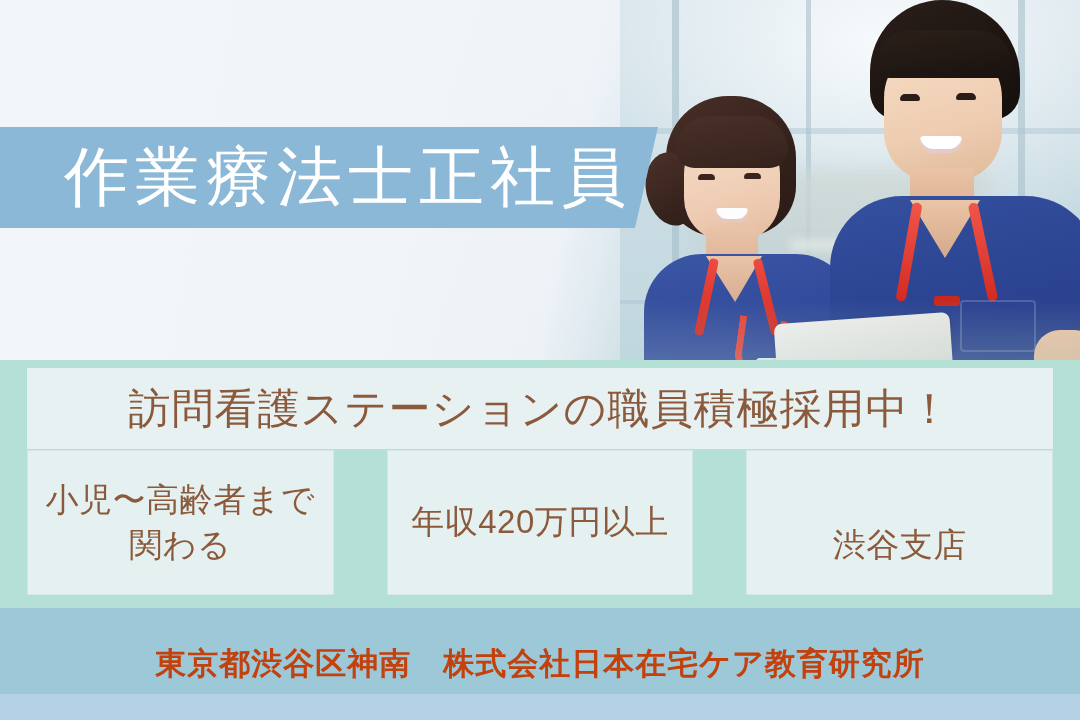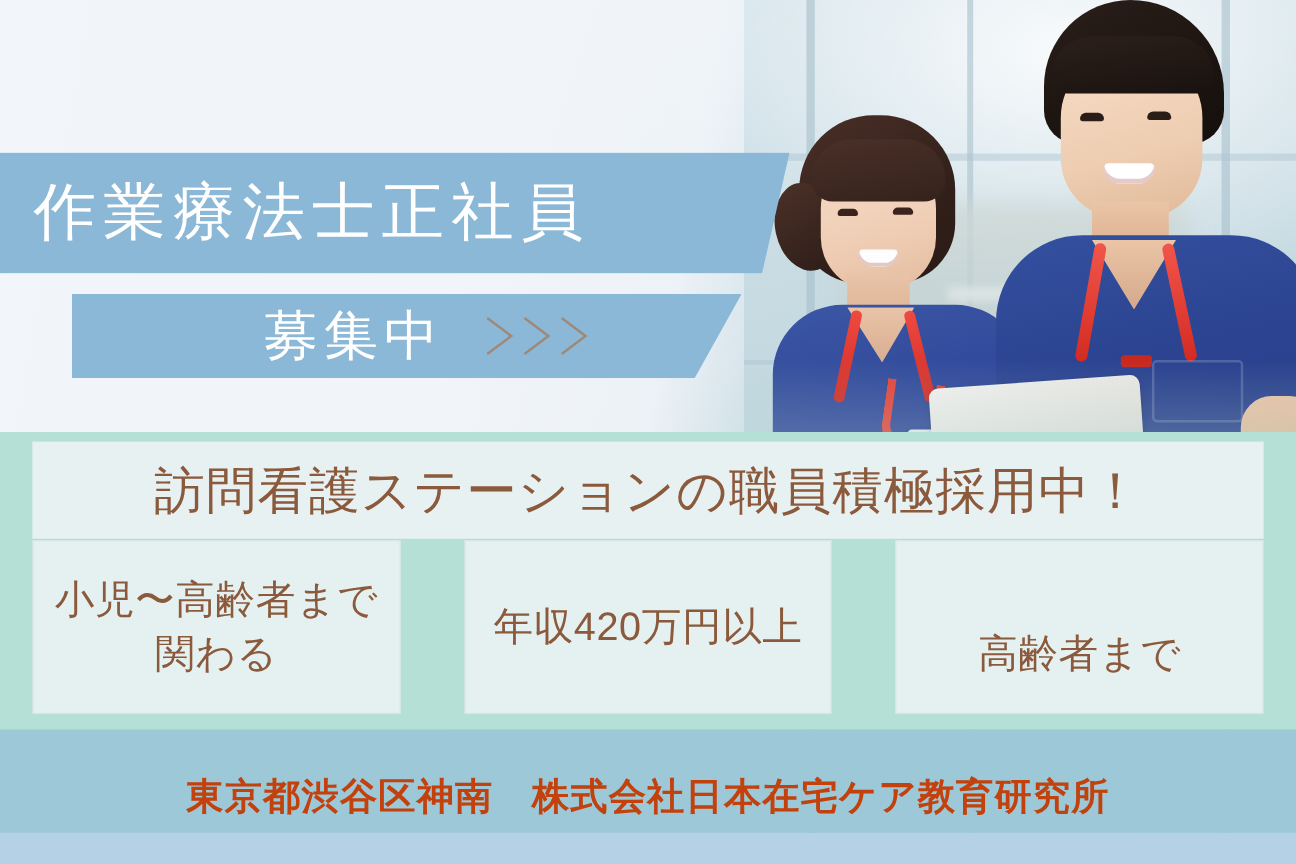--- a/index.html
+++ b/index.html
@@ -231,24 +231,24 @@
   .title-band {
     position: absolute;
     left: 0; top: 127px;
     width: 658px; height: 101px;
     background: #8bb8d6;
     clip-path: polygon(0 0, 100% 0, 96.5% 100%, 0 100%);
     display: flex;
     align-items: center;
   }
   .title-text {
-    margin-left: 28px;
+    margin-left: 64px;
     color: #ffffff;
     font-family: "Liberation Serif", "DejaVu Serif", serif;
-    font-size: 52px;
+    font-size: 65px;
     letter-spacing: 6px;
     line-height: 1;
     white-space: nowrap;
   }
 
   
   .recruit-band {
     position: absolute;
     left: 60px; top: 245px;
     width: 558px; height: 70px;
@@ -406,34 +406,20 @@
 
     <div class="photo-haze"></div>
   </div>
 
   <div class="frost-top"></div>
 
   <div class="title-band">
     <div class="title-text">作業療法士正社員</div>
   </div>
 
-  <div class="recruit-band">
-    <div class="recruit-text">募集中</div>
-    <div class="chev-group">
-      <svg class="chev" width="26" height="34" viewBox="0 0 26 34">
-        <polyline points="2,2 22,17 2,32" fill="none" stroke="#a08878" stroke-width="2"></polyline>
-      </svg>
-      <svg class="chev" width="26" height="34" viewBox="0 0 26 34">
-        <polyline points="2,2 22,17 2,32" fill="none" stroke="#a08878" stroke-width="2"></polyline>
-      </svg>
-      <svg class="chev" width="26" height="34" viewBox="0 0 26 34">
-        <polyline points="2,2 22,17 2,32" fill="none" stroke="#a08878" stroke-width="2"></polyline>
-      </svg>
-    </div>
-  </div>
 
   <div class="mint-section">
 
     <div class="headline-panel">
       <div class="headline-text">訪問看護ステーションの職員積極採用中！</div>
     </div>
 
     <div class="features">
       <div class="feature">
         <div class="feature-text">
@@ -442,21 +428,21 @@
         </div>
       </div>
       <div class="feature">
         <div class="feature-text">
           <span>年収420万円以上</span>
         </div>
       </div>
       <div class="feature">
         <div class="feature-text">
           <br>
-          <span>高齢者まで</span>
+          <span>渋谷支店</span>
         </div>
       </div>
     </div>
   </div>
 
   <div class="footer-upper"></div>
   <div class="footer-lower"></div>
   <div class="footer-text-wrap">
     <div class="footer-line">東京都渋谷区神南　株式会社日本在宅ケア教育研究所</div>
   </div>

